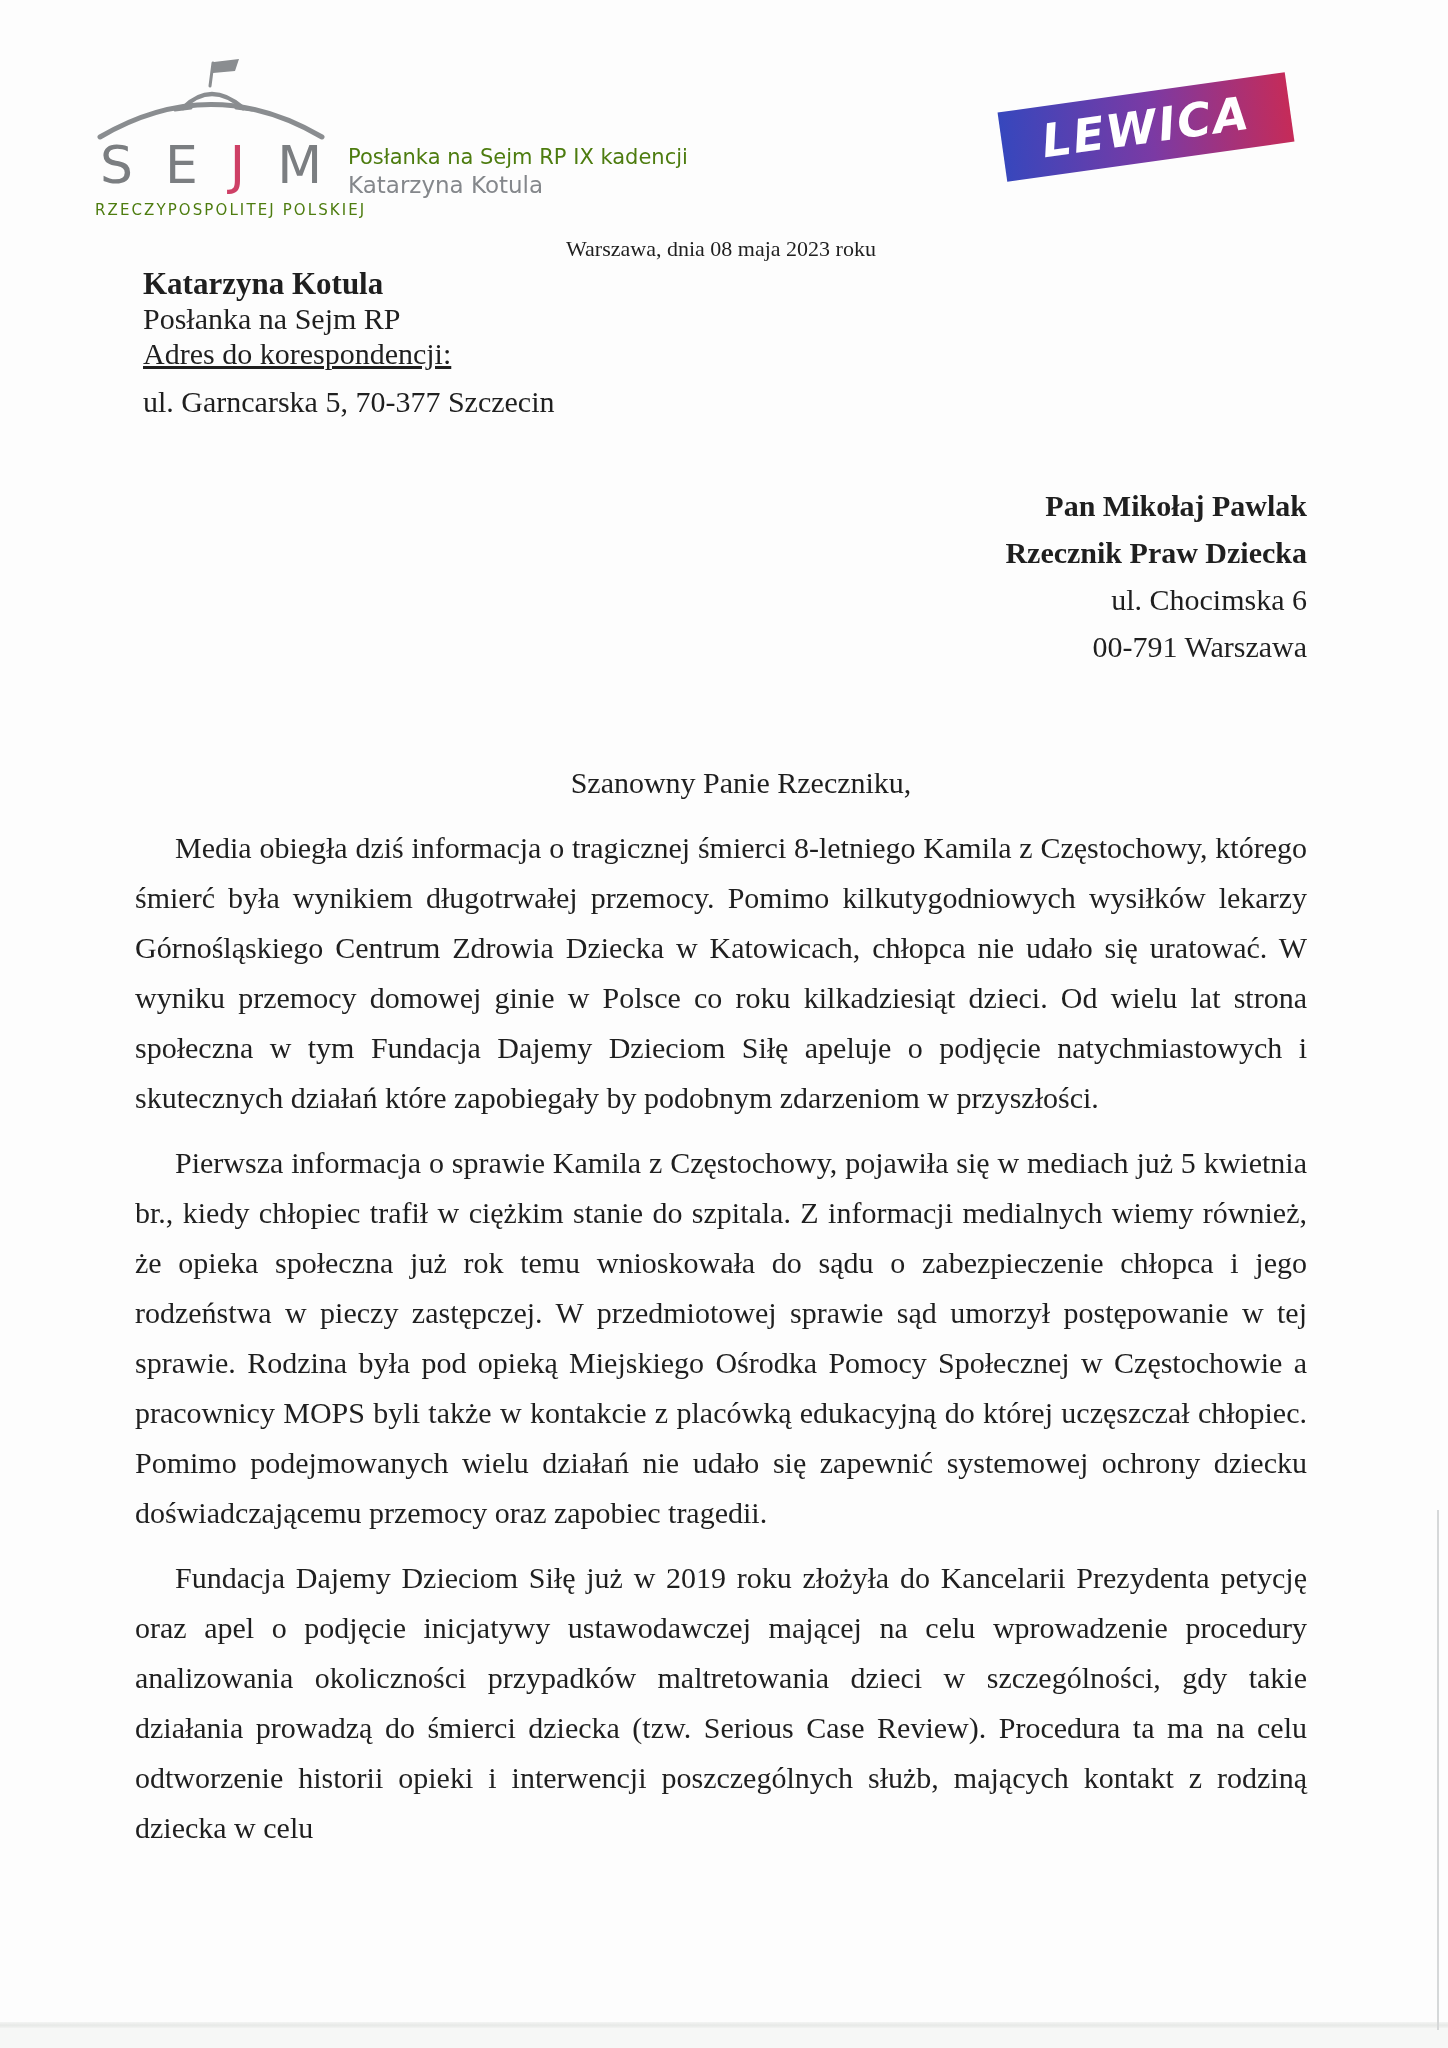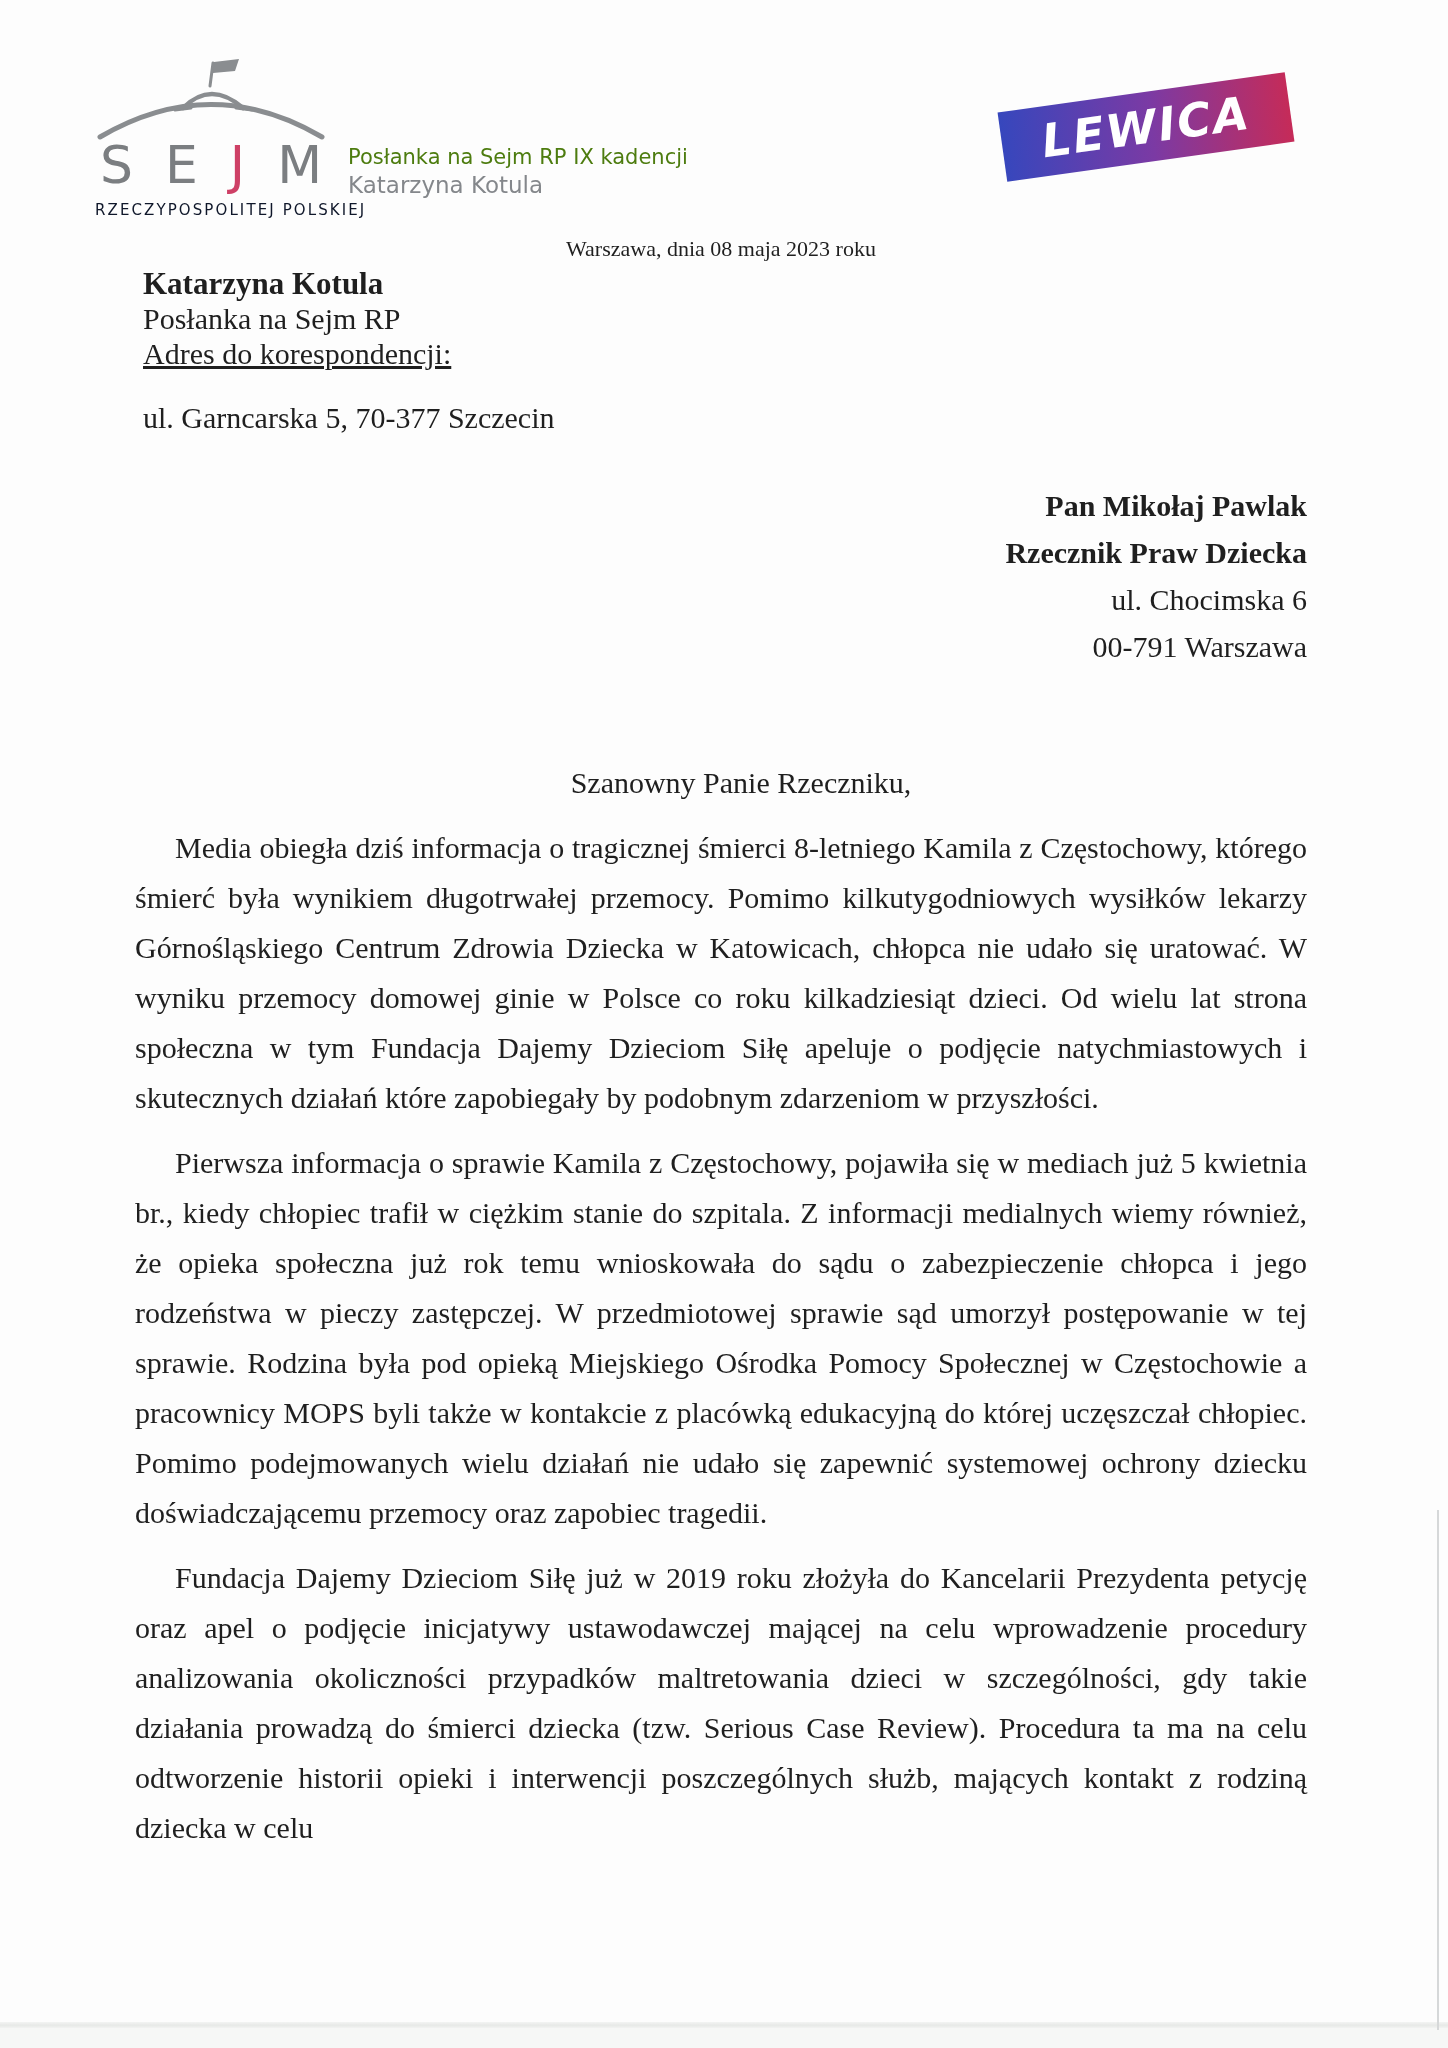--- a/index.html
+++ b/index.html
@@ -20,21 +20,21 @@
     width:222px; margin:0 auto;
     font-family:"DejaVu Sans", sans-serif;
     font-size:52px; line-height:58px; font-weight:400;
     color:#7b7e81;
   }
   .sejm-letters .accent { color:#ce4066; }
   .sejm-subtitle {
     margin-top:7px;
     font-family:"DejaVu Sans", sans-serif;
     font-size:15px; letter-spacing:2.1px;
-    color:#0f172a; white-space:nowrap;
+    color:#4d7c0f; white-space:nowrap;
   }
 
   
   .deputy-header { position:absolute; left:348px; top:144px; font-family:"DejaVu Sans", sans-serif; }
   .deputy-role { font-size:21px; color:#4d7c0f; line-height:26px; }
   .deputy-name { font-size:23px; color:#84878b; line-height:30px; }
 
   
   .lewica-banner {
     position:absolute; left:1001px; top:92px;
@@ -49,21 +49,21 @@
     font-size:46px; letter-spacing:2px;
     color:#ffffff;
   }
 
   
   .content { position:absolute; left:135px; width:1172px; }
   .date-line { top:236px; text-align:center; font-size:22px; }
   .sender-block { top:266px; padding-left:8px; font-size:30px; line-height:35px; }
   .sender-name { font-weight:bold; font-size:31px; }
   .sender-address-label { text-decoration:underline; }
-  .sender-address { margin-top:29px; }
+  .sender-address { margin-top:13px; }
   .recipient-block { top:482px; text-align:right; font-size:30px; line-height:47px; }
   .recipient-name, .recipient-role { font-weight:bold; }
 
   .letter-body { top:758px; font-size:30px; line-height:50px; }
   .letter-body p { text-indent:40px; margin-top:15px; }
   .letter-body p.salutation { margin-top:0; text-align:center; }
   .letter-body p.para { text-align:justify; }
 
   
   .scan-edge-bottom {

